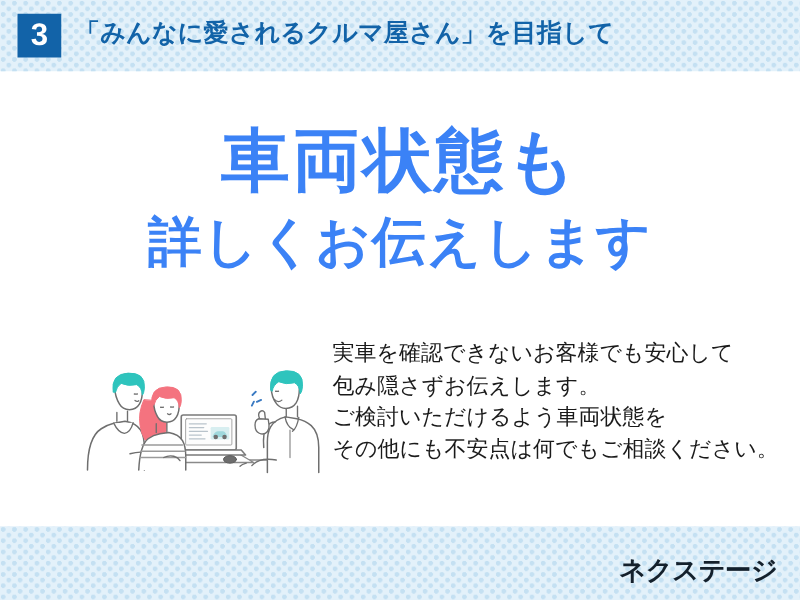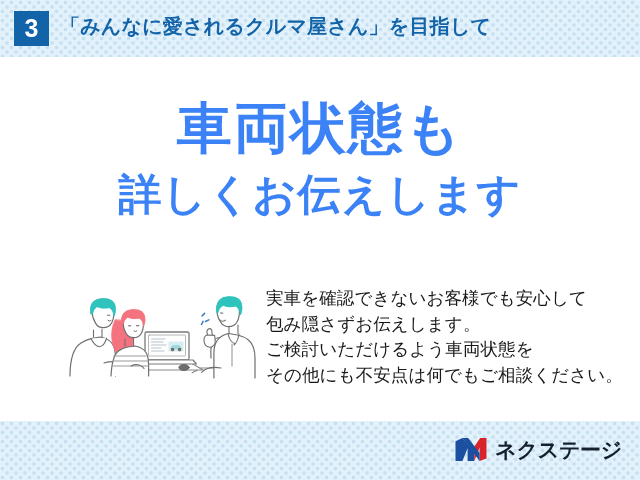--- a/index.html
+++ b/index.html
@@ -90,21 +90,21 @@
   #headline-line-2 {
     font-size: 43px;
     line-height: 68px;
     letter-spacing: 1px;
   }
 
   
   #body-copy {
     position: absolute;
     left: 266px;
-    top: 286px;
+    top: 270px;
     width: 350px;
   }
   .body-line {
     display: block;
     font-size: 17.5px;
     line-height: 25.5px;
     color: #1a1a1a;
     white-space: nowrap;
     letter-spacing: 0.1px;
   }
@@ -123,22 +123,23 @@
     height: 112px;
   }
 
   
   #footer-logo {
     position: absolute;
     right: 18px;
     top: 437px;
     height: 28px;
     display: flex;
-    align-items: flex-start;
+    align-items: flex-end;
     gap: 7px;
+    flex-direction: column;
   }
   #logo-mark {
     width: 34px;
     height: 25px;
     display: block;
   }
   #logo-wordmark {
     font-size: 21px;
     font-weight: bold;
     color: #14202c;

